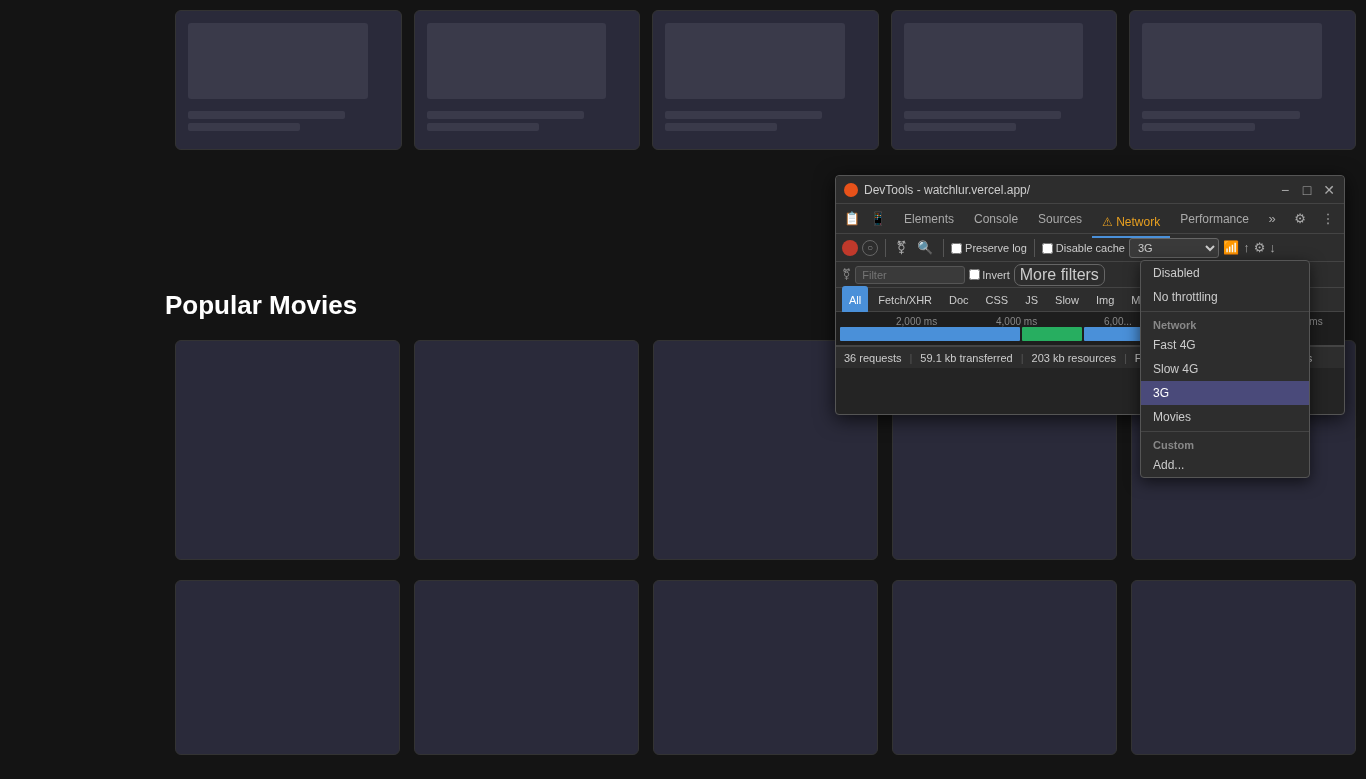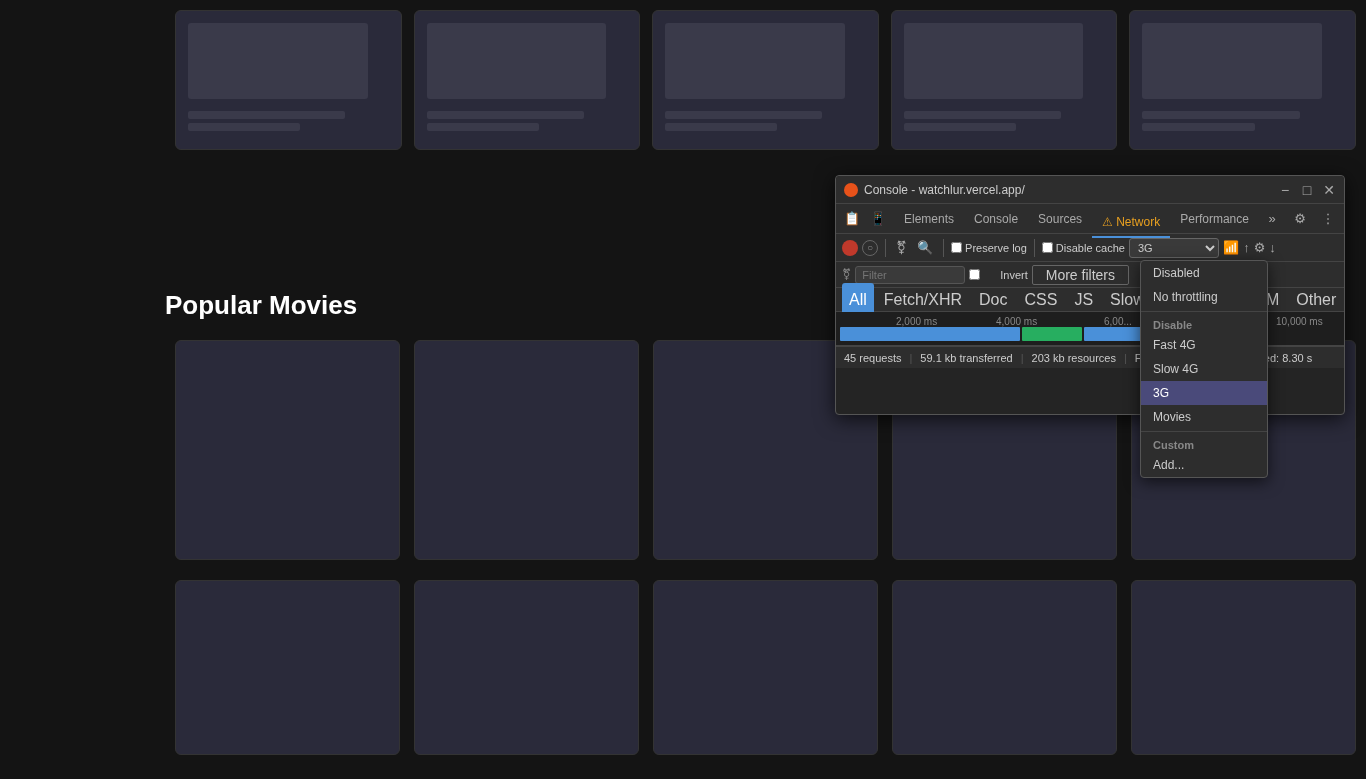--- a/index.html
+++ b/index.html
@@ -270,21 +270,21 @@
 
     .dt-icon {
       color: #aaa;
       font-size: 13px;
       cursor: pointer;
       padding: 0 3px;
     }
 
     .dt-checkbox-group {
       display: flex;
-      align-items: flex-start;
+      align-items: flex-end;
       gap: 3px;
       font-size: 11px;
       color: #ccc;
     }
 
     .dt-checkbox-group input { width: 11px; height: 11px; }
 
     .dt-throttle-select {
       background: #3a3a3a;
       color: #ccc;
@@ -321,51 +321,51 @@
       font-size: 11px;
       height: 18px;
       padding: 0 6px;
       border-radius: 3px;
       width: 110px;
     }
 
     .filter-checkbox-group {
       display: flex;
       align-items: center;
-      gap: 20px;
+      gap: 2px;
       font-size: 11px;
       color: #ccc;
     }
 
     .filter-checkbox-group input { width: 11px; height: 11px; }
 
     .more-filters-btn {
       background: transparent;
       border: 1px solid #666;
       color: #ccc;
-      font-size: 14px;
-      padding: 1px 13px;
-      border-radius: 2px;
+      font-size: 16px;
+      padding: 1px 5px;
+      border-radius: 7px;
       cursor: pointer;
     }
 
     
     .devtools-type-filters {
       display: flex;
       align-items: center;
       background: #2d2d2d;
       height: 24px;
       border-bottom: 1px solid #444;
       padding: 0 6px;
       gap: 3px;
     }
 
     .type-filter-btn {
       padding: 7px 6px;
-      font-size: 16px;
+      font-size: 11px;
       color: #ccc;
       background: transparent;
       border: 1px solid transparent;
       border-radius: 3px;
       cursor: pointer;
     }
 
     .type-filter-btn.active {
       background: #4a90d9;
       color: #fff;
@@ -415,21 +415,21 @@
 
     .status-separator {
       color: #555;
     }
 
     
     .throttle-dropdown {
       position: absolute;
       top: 260px;
       left: 1140px;
-      width: 128px;
+      width: 170px;
       background: #2d2d2d;
       border: 1px solid #555;
       border-radius: 4px;
       box-shadow: 0 4px 15px rgba(0,0,0,0.6);
       z-index: 200;
       font-size: 12px;
     }
 
     .dropdown-item {
       padding: 5px 12px;
@@ -507,21 +507,21 @@
   <div class="movie-card-3"></div>
   <div class="movie-card-3"></div>
   <div class="movie-card-3"></div>
 </div>
 
 <div class="devtools">
 
   <div class="devtools-titlebar">
     <div class="devtools-title-left">
       <div class="devtools-favicon"></div>
-      <span class="devtools-title-text">Console - watchlur.vercel.app/</span>
+      <span class="devtools-title-text">DevTools - watchlur.vercel.app/</span>
     </div>
     <div class="devtools-title-controls">
       <div class="devtools-title-btn">−</div>
       <div class="devtools-title-btn">□</div>
       <div class="devtools-title-btn">✕</div>
     </div>
   </div>
 
   <div class="devtools-toolbar">
     <div class="devtools-toolbar-icons">
@@ -599,36 +599,36 @@
     <span class="timeline-label" style="left:268px;">6,00...</span>
     <span class="timeline-label" style="left:360px;">8,000 ms</span>
     <span class="timeline-label" style="left:440px;">10,000 ms</span>
     <div class="timeline-bar timeline-blue" style="width:180px;"></div>
     <div class="timeline-bar timeline-green" style="width:60px;"></div>
     <div class="timeline-bar timeline-blue" style="width:120px;"></div>
     <div class="timeline-bar timeline-red"></div>
   </div>
 
   <div class="devtools-statusbar">
-    <span>45 requests</span>
+    <span>36 requests</span>
     <span class="status-separator">|</span>
     <span>59.1 kb transferred</span>
     <span class="status-separator">|</span>
     <span>203 kb resources</span>
     <span class="status-separator">|</span>
     <span>Finis...</span>
     <span>DOMContentLoaded: 8.30 s</span>
   </div>
 </div>
 
 <div class="throttle-dropdown">
   <div class="dropdown-item">Disabled</div>
   <div class="dropdown-item">No throttling</div>
   <div class="dropdown-divider"></div>
-  <div class="dropdown-section-label">Disable</div>
+  <div class="dropdown-section-label">Network</div>
   <div class="dropdown-item">Fast 4G</div>
   <div class="dropdown-item">Slow 4G</div>
   <div class="dropdown-item selected">3G</div>
   <div class="dropdown-item">Movies</div>
   <div class="dropdown-divider"></div>
   <div class="dropdown-section-label">Custom</div>
   <div class="dropdown-item">Add...</div>
 </div>
 
 </body></html>

